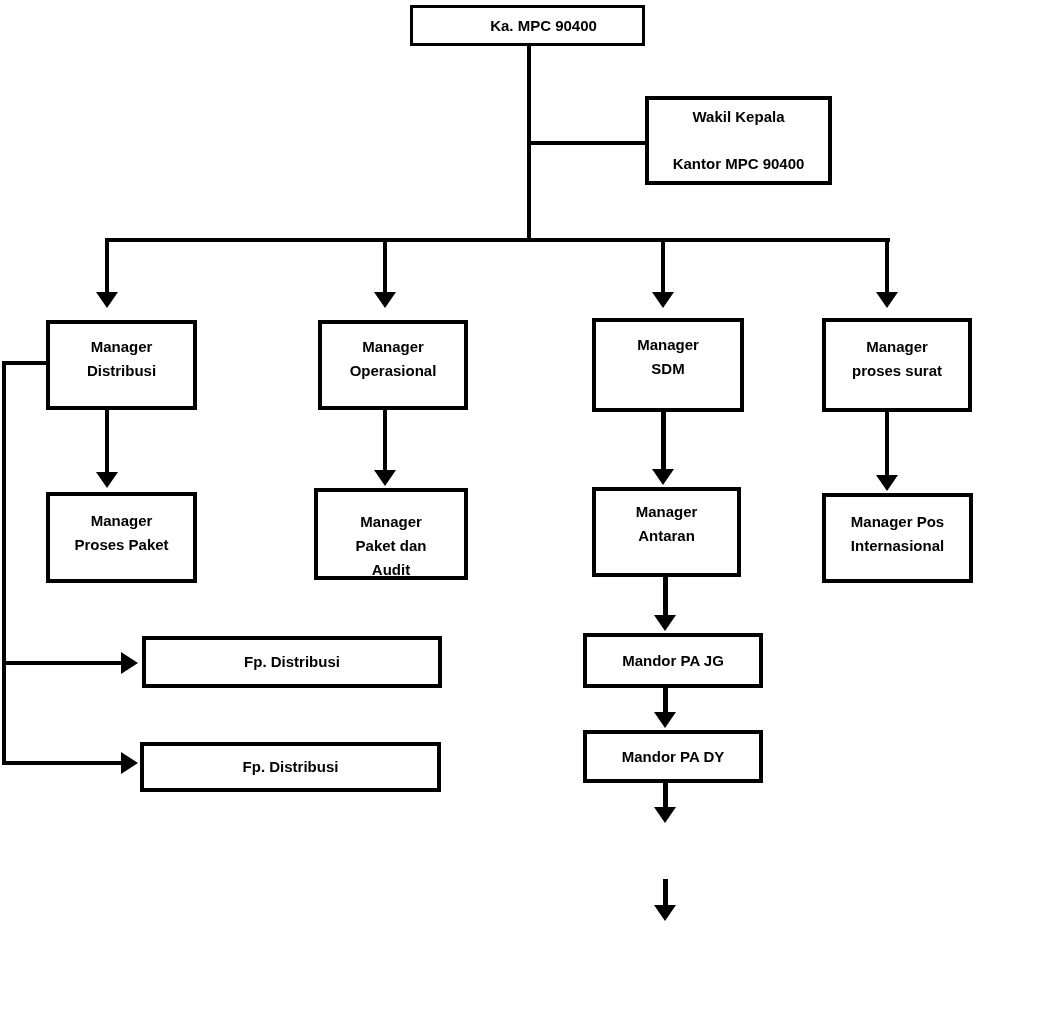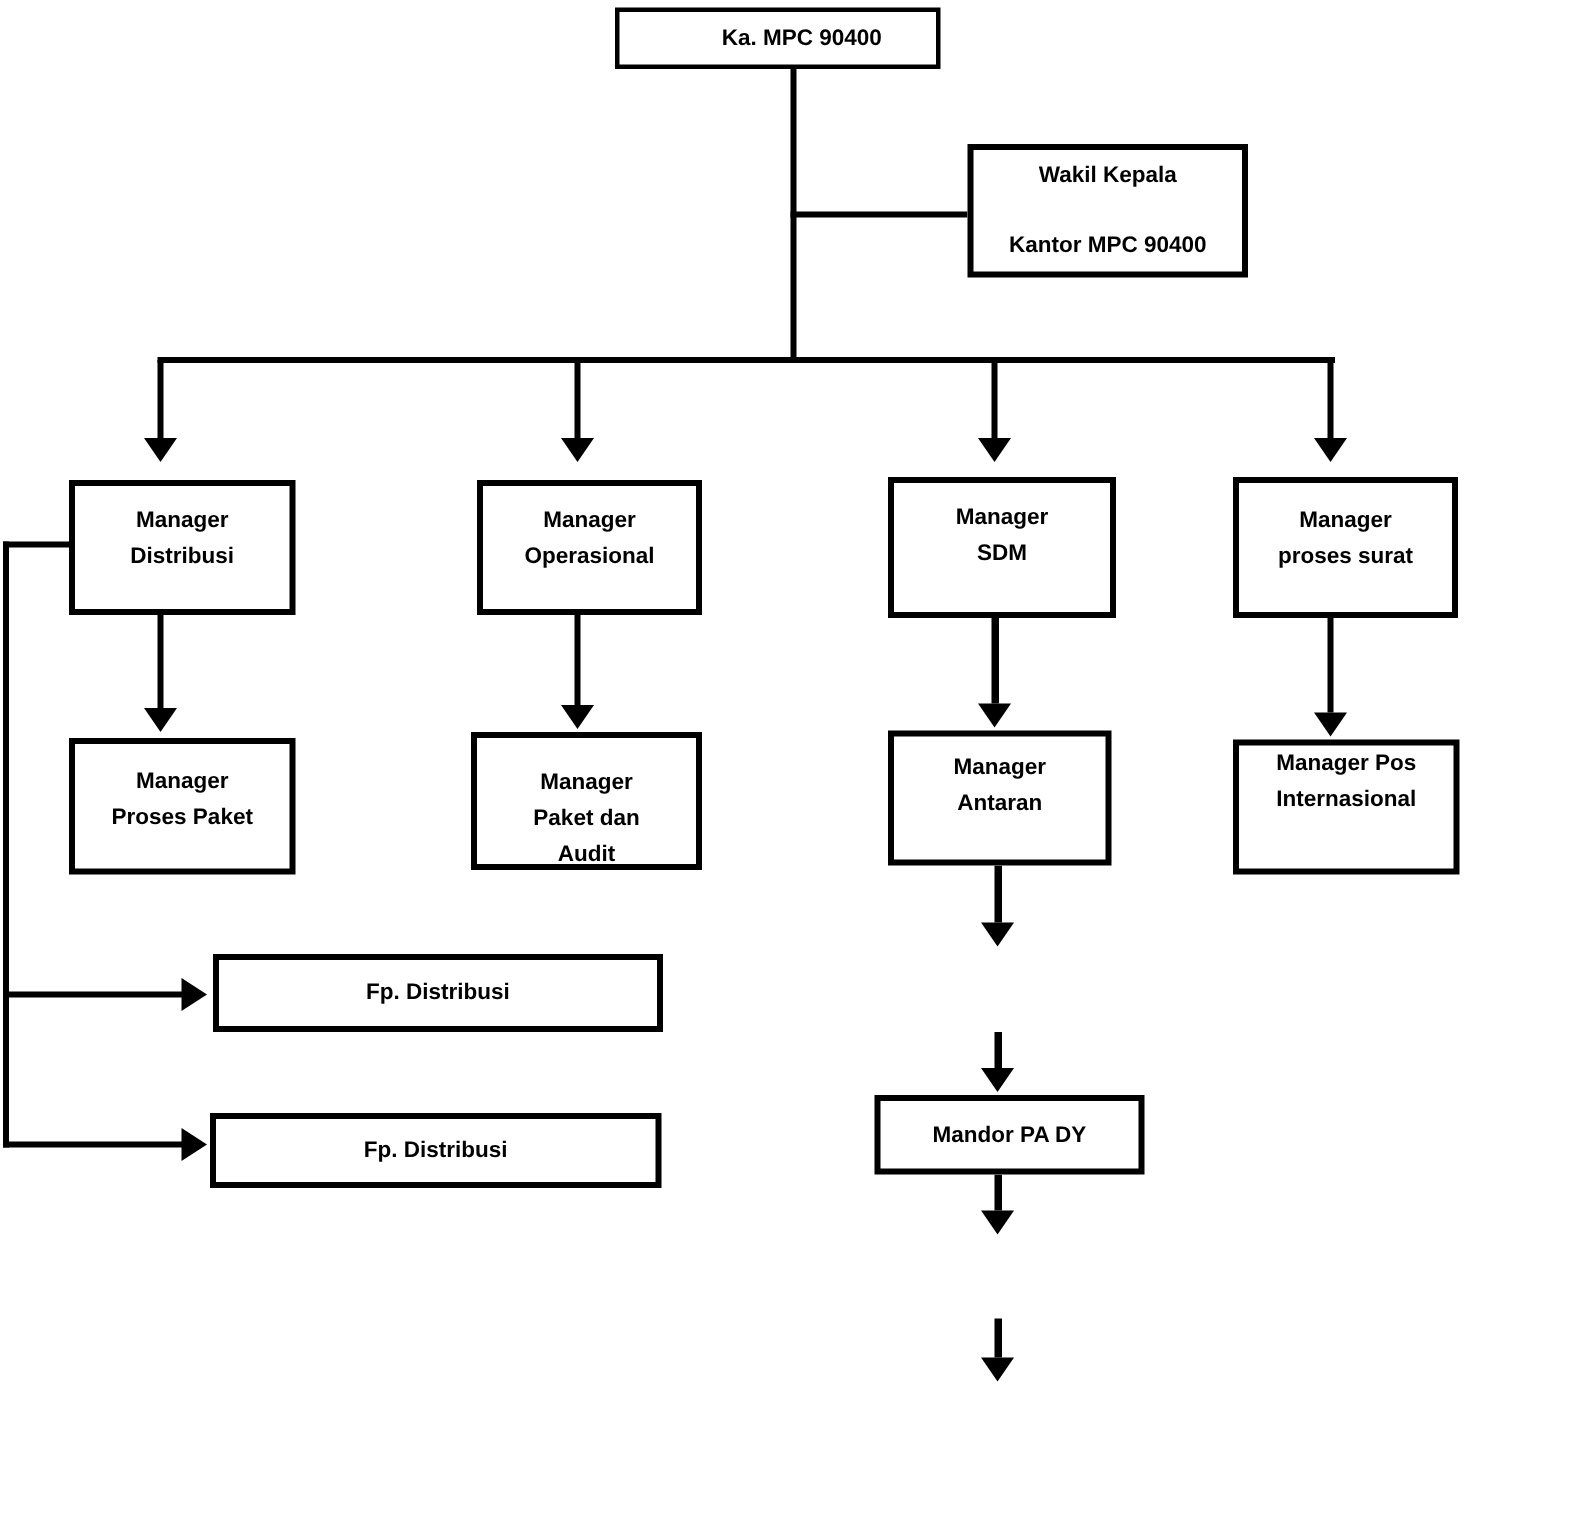--- a/index.html
+++ b/index.html
@@ -26,31 +26,31 @@
     align-items: center;
     text-align: center;
     font-size: 15px;
     font-weight: bold;
     line-height: 24px;
     overflow: hidden;
   }
   .node span { display: block; white-space: nowrap; }
 
   
-  #n-head            { left: 410px; top: 5px;   width: 217px; height: 41px; border-width: 3px; justify-content: center; padding-left: 32px; }
+  #n-head            { left: 410px; top: 5px;   width: 235px; height: 41px; border-width: 3px; justify-content: center; padding-left: 32px; }
   #n-deputy          { left: 645px; top: 96px;  width: 187px; height: 89px; justify-content: center; line-height: 26px; gap: 21px; }
   #n-distribusi      { left: 46px;  top: 320px; width: 151px; height: 90px; padding-top: 11px; }
   #n-operasional     { left: 318px; top: 320px; width: 150px; height: 90px; padding-top: 11px; }
   #n-sdm             { left: 592px; top: 318px; width: 152px; height: 94px; padding-top: 11px; }
   #n-sdm .gap        { }
   #n-proses-surat    { left: 822px; top: 318px; width: 150px; height: 94px; padding-top: 13px; }
   #n-proses-paket    { left: 46px;  top: 492px; width: 151px; height: 91px; padding-top: 13px; }
   #n-mutu-audit      { left: 314px; top: 488px; width: 154px; height: 92px; padding-top: 18px; }
   #n-antaran         { left: 592px; top: 487px; width: 149px; height: 90px; padding-top: 9px; }
-  #n-pos-int         { left: 822px; top: 493px; width: 151px; height: 90px; }
+  #n-pos-int         { left: 822px; top: 493px; width: 151px; height: 90px; padding-top: 13px; }
   #n-fp1             { left: 142px; top: 636px; width: 300px; height: 52px; justify-content: center; }
   #n-fp2             { left: 140px; top: 742px; width: 301px; height: 50px; justify-content: center; }
   #n-mandor-jg       { left: 583px; top: 633px; width: 180px; height: 55px; justify-content: center; }
   #n-mandor-dy       { left: 583px; top: 730px; width: 180px; height: 53px; justify-content: center; }
   #n-mandor-tl       { left: 582px; top: 825px; width: 181px; height: 54px; justify-content: center; }
   #n-mandor-ms       { left: 583px; top: 923px; width: 180px; height: 47px; justify-content: center; }
 
   
   .line {
     position: absolute;
@@ -202,20 +202,23 @@
   </div>
 
   <div class="node" id="n-fp1">
     <span>Fp. Distribusi</span>
   </div>
 
   <div class="node" id="n-fp2">
     <span>Fp. Distribusi</span>
   </div>
 
+  <div class="node" id="n-mandor-jg">
+    <span>Mandor PA JG</span>
+  </div>
 
   <div class="node" id="n-mandor-dy">
     <span>Mandor PA DY</span>
   </div>
 
 
 
 </div>
 
 </body></html>

